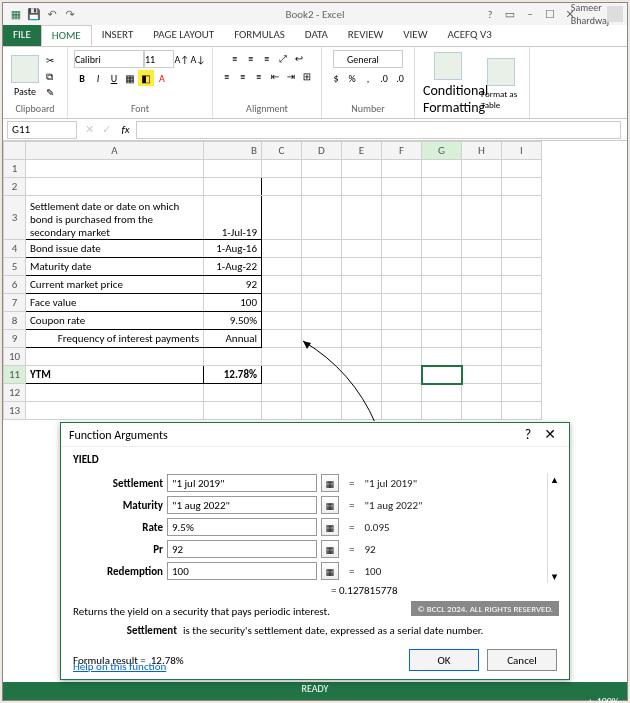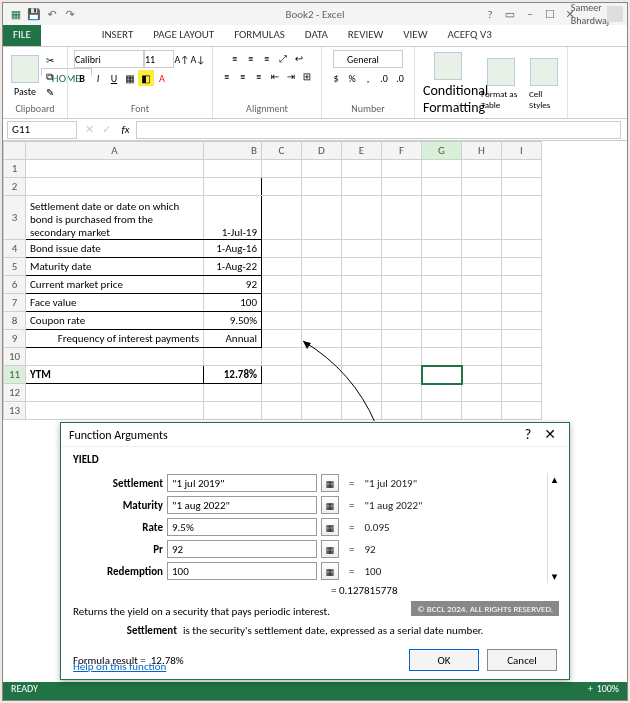--- a/index.html
+++ b/index.html
@@ -8,21 +8,21 @@
 .titlebar { height: 22px; background: #f4f4f4; display: flex; align-items: center; font-size: 11px; color: #666; position: relative; }
 .titlebar .qat { display: flex; gap: 4px; padding: 0 6px; }
 .titlebar .qat span { width: 14px; height: 14px; display: flex; align-items: center; justify-content: center; font-size: 11px; cursor: pointer; }
 .titlebar .title-text { position: absolute; left: 50%; transform: translateX(-50%); }
 .titlebar .winbtns { margin-left: auto; display: flex; gap: 2px; padding-right: 4px; align-items: center; }
 .titlebar .winbtns .user { font-size: 10px; color: #555; margin-right: 6px; }
 .winbtns span { width: 18px; height: 16px; display: flex; align-items: center; justify-content: center; cursor: pointer; }
 .ribbon-tabs { height: 22px; display: flex; border-bottom: 1px solid #ccc; font-size: 11px; }
 .ribbon-tabs .tab { padding: 3px 10px; cursor: pointer; color: #333; }
 .ribbon-tabs .tab.file { background: #217346; color: #fff; }
-.ribbon-tabs .tab.active { border: 1px solid #ccc; border-bottom: 1px solid #fff; color: #217346; margin-top: 43px; }
+.ribbon-tabs .tab.active { border: 1px solid #ccc; border-bottom: 1px solid #fff; color: #217346; }
 .ribbon { height: 72px; display: flex; border-bottom: 1px solid #ccc; font-size: 10px; }
 .ribbon .group { border-right: 1px solid #e0e0e0; padding: 3px 6px; display: flex; flex-direction: column; justify-content: space-between; }
 .ribbon .group .label { text-align: center; color: #666; font-size: 10px; }
 .ribbon .group .body { flex: 1; display: flex; align-items: center; gap: 4px; }
 .ribbon .bigbtn { display: flex; flex-direction: column; align-items: center; font-size: 10px; cursor: pointer; padding: 2px; }
 .ribbon .bigbtn .icn { width: 28px; height: 28px; background: #e8f0e8; border: 1px solid #bcd; margin-bottom: 2px; }
 .ribbon .smallbtns { display: flex; flex-direction: column; gap: 2px; }
 .ribbon .smallbtns span { width: 16px; height: 14px; border: 1px solid transparent; cursor: pointer; }
 .ribbon select, .ribbon input { font-size: 10px; border: 1px solid #ccc; height: 18px; }
 .ribbon .fontname { width: 70px; }
@@ -42,21 +42,21 @@
 .grid-area .colB { width: 58px; text-align: right; }
 .grid-area .colC,.grid-area .colD,.grid-area .colE,.grid-area .colF,.grid-area .colG { width: 40px; }
 .grid-area .colH,.grid-area .colI { width: 40px; }
 .cell-border { border: 1px solid #000 !important; }
 .cell-border-l { border-left: 1px solid #000 !important; }
 .cell-border-r { border-right: 1px solid #000 !important; }
 .cell-border-t { border-top: 1px solid #000 !important; }
 .cell-border-b { border-bottom: 1px solid #000 !important; }
 .bold { font-weight: bold; }
 .active-cell { outline: 2px solid #217346; outline-offset: -1px; }
-.status-bar { position: absolute; bottom: 0; left: 0; right: 0; height: 18px; background: #217346; color: #fff; font-size: 10px; display: flex; align-items: flex-start; padding: 0 8px; }
+.status-bar { position: absolute; bottom: 0; left: 0; right: 0; height: 18px; background: #217346; color: #fff; font-size: 10px; display: flex; align-items: center; padding: 0 8px; flex-direction: column; }
 .status-bar .ready { }
 .status-bar .zoom { margin-left: auto; }
 .arrow { position: absolute; left: 280px; top: 190px; pointer-events: none; }
 
 .dialog { position: absolute; left: 60px; top: 422px; width: 510px; height: 258px; background: #fff; border: 1px solid #217346; box-shadow: 0 2px 6px rgba(0,0,0,.3); font-size: 11px; }
 .dialog .dlg-title { height: 24px; display: flex; align-items: center; padding: 0 8px; font-size: 12px; background: #fff; border-bottom: 1px solid #eee; }
 .dialog .dlg-title .spacer { flex: 1; }
 .dialog .dlg-title .dlg-help, .dialog .dlg-title .dlg-close { width: 22px; text-align: center; cursor: pointer; font-size: 14px; }
 .dialog .fn-name { padding: 6px 12px; font-weight: bold; font-size: 11px; }
 .dialog .args { padding: 0 12px; }
@@ -160,24 +160,20 @@
     <div class="group">
       <div class="body">
         <div class="bigbtn">
             <div class="icn"></div>
             <span style="font-size:14px;width:50px">Conditional Formatting</span>
           </div>
         <div class="bigbtn">
             <div class="icn"></div>
             <span style="font-size:9px;width:40px">Format as Table</span>
           </div>
-        <div class="bigbtn">
-            <div class="icn"></div>
-            <span style="font-size:9px;width:30px">Cell Styles</span>
-          </div>
       </div>
       <div class="label">Styles</div>
     </div>
   </div>
 
   <div class="namebox-row">
     <input class="namebox" value="G11" style="">
     <span style="padding:0 4px;color:#ccc">✕</span>
     <span style="padding:0 4px;color:#ccc">✓</span>
     <span class="fx-label">fx</span>

